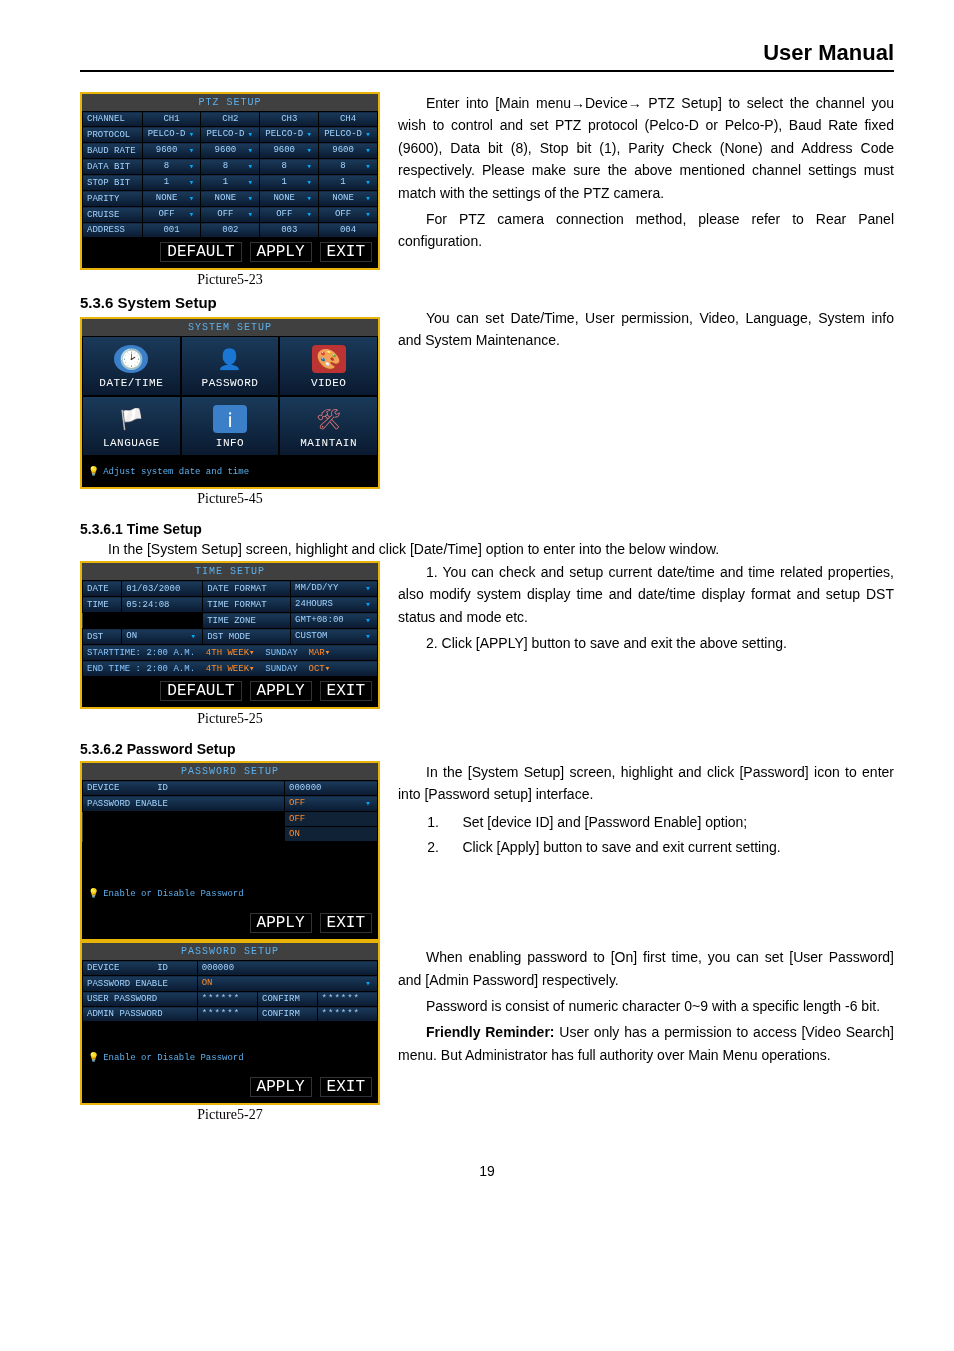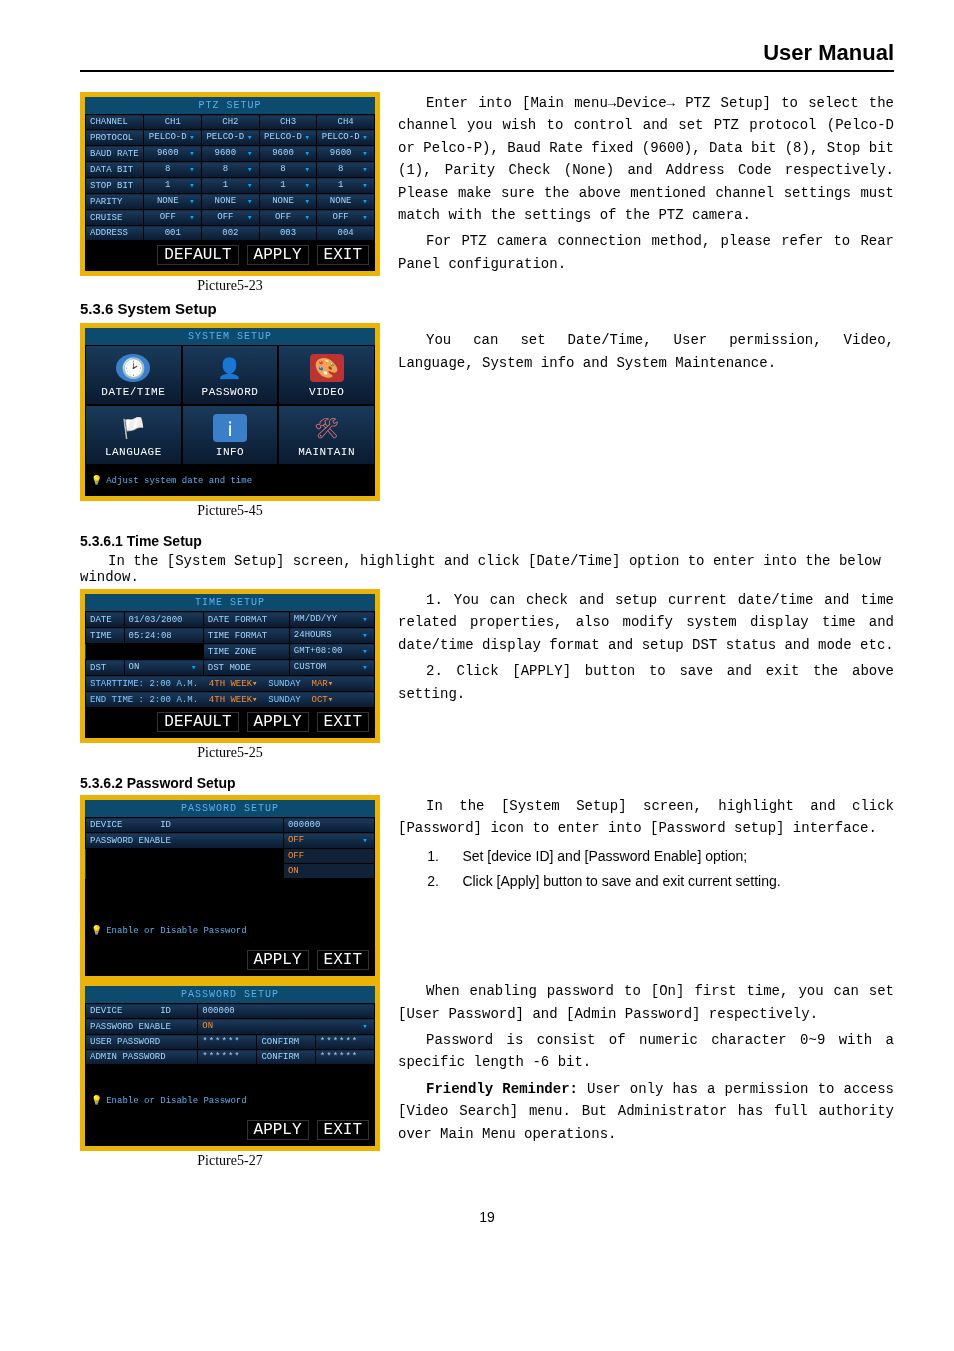--- a/index.html
+++ b/index.html
@@ -1,38 +1,38 @@
 <!DOCTYPE html>
 <html><head>
   <meta charset="utf-8">
   <style>
     * { box-sizing: border-box; margin: 0; padding: 0; }
     body { font-family: Arial, sans-serif; font-size: 14px; background: #fff; width: 954px; padding: 40px 60px 40px 80px; }
     .header-title { text-align: right; font-size: 22px; font-weight: bold; border-bottom: 2px solid #000; padding-bottom: 4px; margin-bottom: 20px; }
     .row { display: flex; gap: 18px; margin-bottom: 10px; }
     .col-left { flex: 0 0 300px; }
     .col-right { flex: 1; line-height: 1.6; text-align: justify; }
-    .panel { background: #0c4a6e; color: #88c6ff; font-family: "Courier New", monospace; font-size: 10px; border: 5px solid #eab308; }
+    .panel { background: #404040; color: #88c6ff; font-family: "Courier New", monospace; font-size: 10px; border: 2px solid #eab308; }
     .panel-title { text-align: center; color: #5bb0ee; padding: 3px; font-size: 10px; letter-spacing: 1px; }
     .panel table { width: 100%; border-collapse: collapse; }
     .panel td { background: linear-gradient(#1a3a5a,#0a1a30); border: 1px solid #000; padding: 2px 4px; color: #a4d4ff; text-align: left; font-size: 9px; white-space: nowrap; }
     .panel td.val { text-align: center; }
     .panel .dd { display:inline-block; color:#0af; float:right; width:10px; text-align:center; }
     .panel-footer { text-align: right; padding: 4px 6px 6px; background:#000; }
     .panel-btn { display: inline-block; background:#000; color:#fff; padding:0 6px; font-size:16px; margin-left:2px; border:1px solid #333; }
     .caption { text-align: center; font-family: "Times New Roman", serif; font-size: 14px; margin: 2px 0 4px; }
     .section-title { font-weight: bold; font-size: 15px; margin: 6px 0; }
     .icon-grid { display:grid; grid-template-columns: repeat(3,1fr); }
     .icon-cell { background: linear-gradient(#1a3a5a,#0a1a30); text-align:center; padding:8px 2px 6px; border:1px solid #000; }
     .icon-cell .icn { width:34px; height:28px; margin:0 auto 4px; display:flex; align-items:center; justify-content:center; font-size:20px; border-radius:4px; }
     .icon-cell .lbl { color:#fff; font-size:11px; letter-spacing:.5px; }
     .tip { background:#000; color:#5bb0ee; font-size:9px; padding:10px 6px; }
     .tip .bulb { color:#ffaa00; margin-right:4px; }
     p.body { margin-bottom: 4px; }
-    .indent { text-indent: 2em; font-family: Liberation Mono, monospace; }
+    .indent { text-indent: 2em; }
     .pg { text-align:center; font-size:14px; margin-top:36px; }
     .subhead { font-weight: bold; margin: 8px 0 4px; }
     ol.steps { margin-left: 3.2em; line-height:1.8; list-style-position: outside; }
     ol.steps li { padding-left: 1.4em; }
     .pwd-row td { font-size:9px; }
     .lbl-left { color:#88c6ff; }
     .valbox { color:#8fe08f; }
     .orange { color:#ff8a2a; font-weight:normal; }
     .confirm { color:#fff; font-size:9px; }
     .stars { color:#ff8a2a; letter-spacing:1px; }

